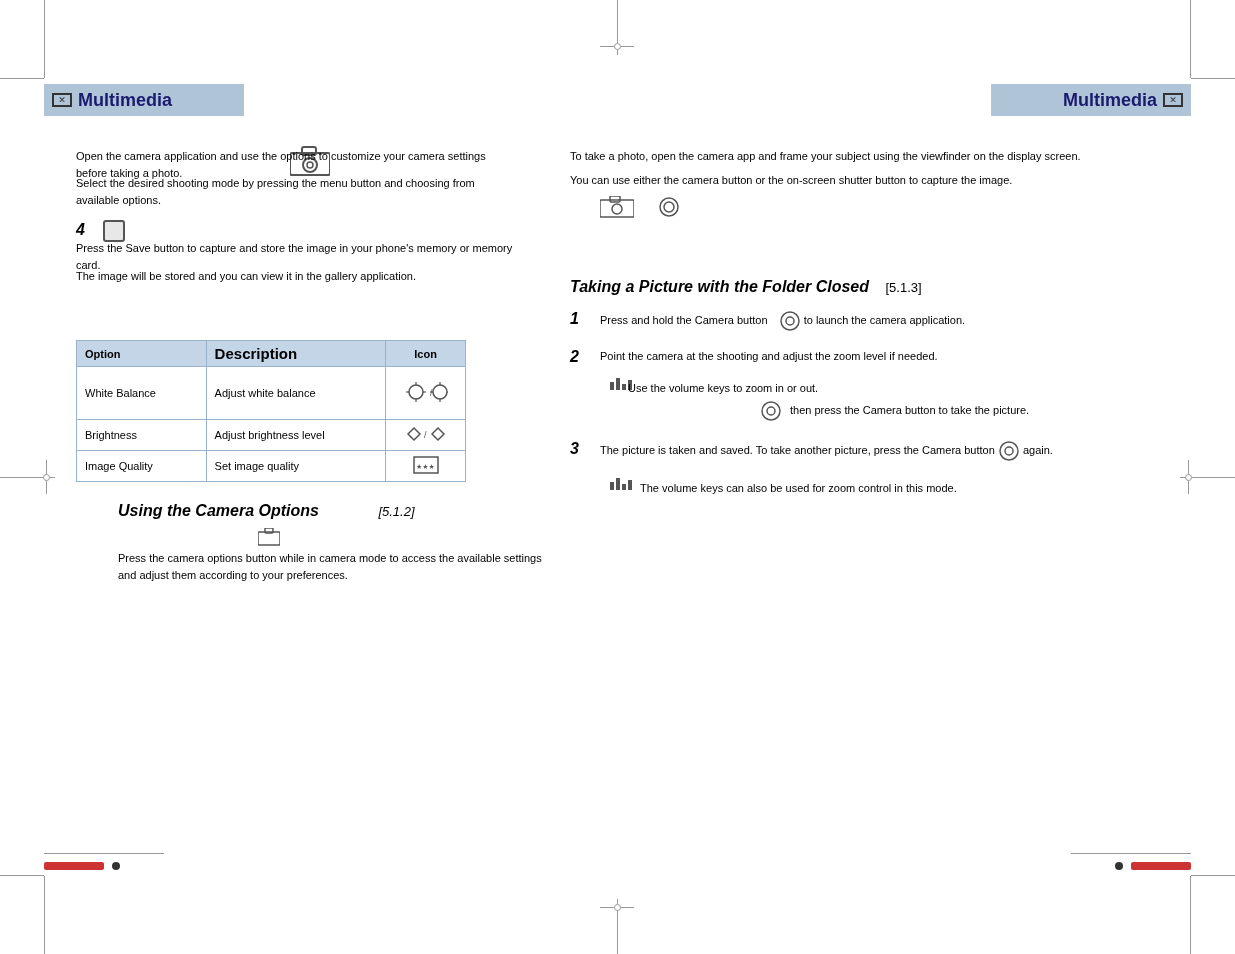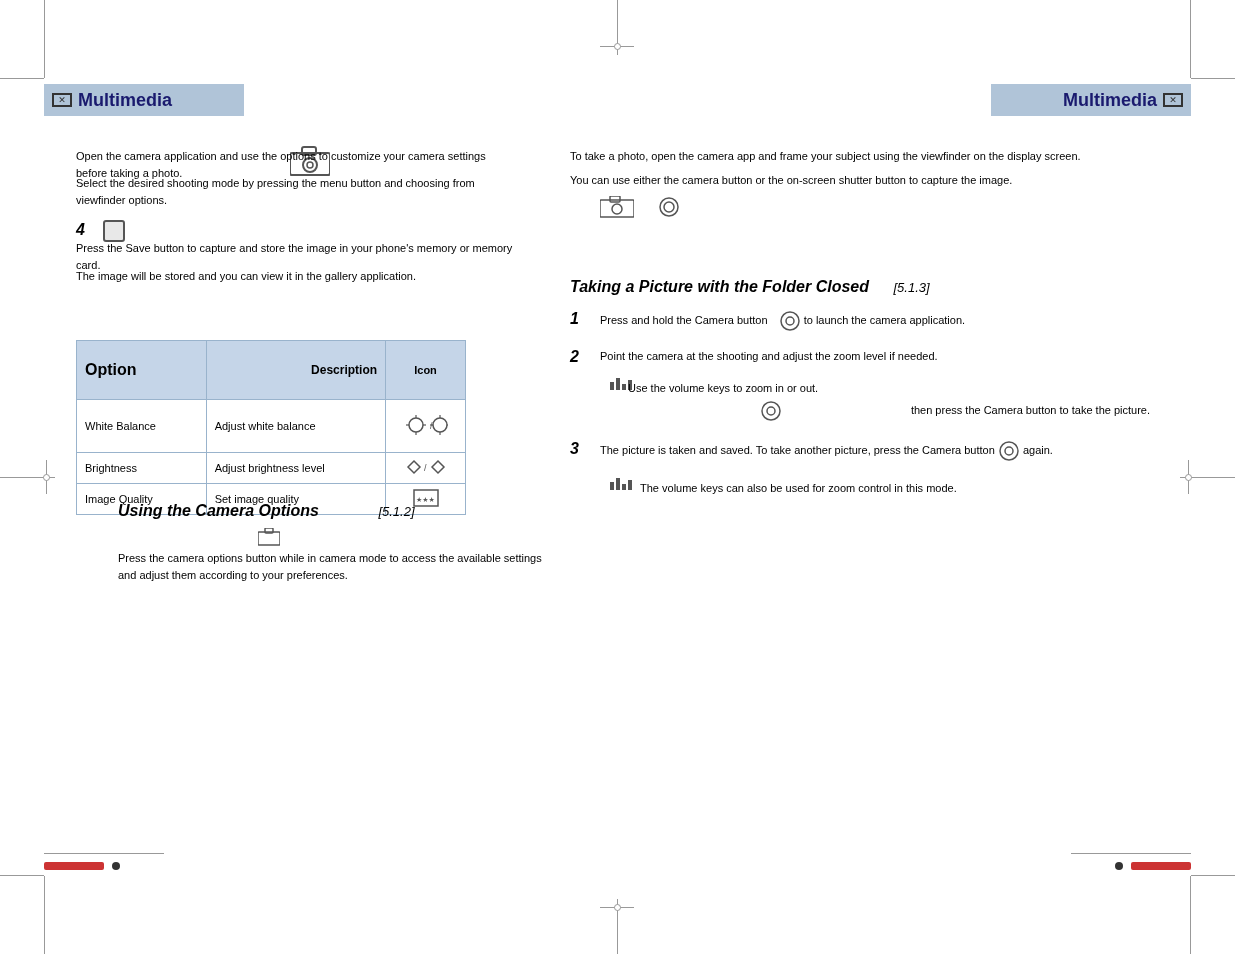--- a/index.html
+++ b/index.html
@@ -231,35 +231,35 @@
 <div style="position:absolute; left:76px; top:220px;">
   <span style="font-size:16px; font-style:italic; font-weight:bold;">4</span>
   &nbsp;&nbsp;
   <span style="display:inline-block; width:22px; height:22px; border:2px solid #555; border-radius:3px; vertical-align:middle; background:#e8e8e8;"></span>
 </div>
 
 <div class="text-block" style="left:76px; top:148px; font-size:11px; width:440px;">
   Open the camera application and use the options to customize your camera settings before taking a photo.
 </div>
 <div class="text-block" style="left:76px; top:175px; font-size:11px; width:440px;">
-  Select the desired shooting mode by pressing the menu button and choosing from viewfinder options.
+  Select the desired shooting mode by pressing the menu button and choosing from available options.
 </div>
 
 <div class="text-block" style="left:76px; top:240px; font-size:11px; width:440px;">
   Press the Save button to capture and store the image in your phone's memory or memory card.
 </div>
 <div class="text-block" style="left:76px; top:268px; font-size:11px; width:440px;">
   The image will be stored and you can view it in the gallery application.
 </div>
 
 <table class="options-table" style="position:absolute; left:76px; top:340px; width:390px; border-collapse:collapse;">
   <thead>
     <tr>
-      <th style="border:1px solid #99b3cc; padding:20px 8px; background:#c5d5e8; font-size:16px; text-align:left; width:130px;">Option</th>
-      <th style="border:1px solid #99b3cc; padding:4px 8px; background:#c5d5e8; font-size:12px; text-align:right; width:180px;">Description</th>
+      <th style="border:1px solid #99b3cc; padding:4px 8px; background:#c5d5e8; font-size:11px; text-align:left; width:130px;">Option</th>
+      <th style="border:1px solid #99b3cc; padding:4px 8px; background:#c5d5e8; font-size:15px; text-align:left; width:180px;">Description</th>
       <th style="border:1px solid #99b3cc; padding:4px 8px; background:#c5d5e8; font-size:11px; text-align:center; width:80px;">Icon</th>
     </tr>
   </thead>
   <tbody>
     <tr>
       <td style="border:1px solid #99b3cc; padding:4px 8px; font-size:11px;">White Balance</td>
       <td style="border:1px solid #99b3cc; padding:20px 8px; font-size:11px;">Adjust white balance</td>
       <td style="border:1px solid #99b3cc; padding:4px 8px; text-align:center;">
         <svg width="44" height="20" viewBox="0 0 44 20">
           <circle cx="12" cy="10" r="7" fill="none" stroke="#555" stroke-width="1.5"></circle>
@@ -335,21 +335,21 @@
 <div class="text-block" style="left:570px; top:148px; width:580px;">
   To take a photo, open the camera app and frame your subject using the viewfinder on the display screen.
 </div>
 
 <div class="text-block" style="left:570px; top:172px; width:580px;">
   You can use either the camera button or the on-screen shutter button to capture the image.
 </div>
 
 <div style="position:absolute; left:570px; top:278px;">
   <span style="font-size:16px; font-style:italic; font-weight:bold;">Taking a Picture with the Folder Closed</span>
-  <span style="font-size:13px; font-style:italic; margin-left:20px;">[5.1.3]</span>
+  <span style="font-size:13px; margin-left:12px;">[5.1.3]</span>
 </div>
 
 <div style="position:absolute; left:570px; top:310px;">
   <span style="font-size:16px; font-style:italic; font-weight:bold;">1</span>
 </div>
 <div class="text-block" style="left:600px; top:310px; width:550px;">
   Press and hold the Camera button
   <span style="margin-left:8px; display:inline-block; vertical-align:middle;">
     <svg width="22" height="22" viewBox="0 0 22 22" style="vertical-align:middle;">
       <circle cx="11" cy="11" r="9" fill="none" stroke="#555" stroke-width="1.5"></circle>
@@ -374,21 +374,21 @@
 <div class="text-block" style="left:628px; top:380px; width:480px;">
   Use the volume keys to zoom in or out.
 </div>
 
 <div style="position:absolute; left:760px; top:400px;">
   <svg width="22" height="22" viewBox="0 0 22 22">
     <circle cx="11" cy="11" r="9" fill="none" stroke="#555" stroke-width="1.5"></circle>
     <circle cx="11" cy="11" r="4" fill="none" stroke="#555" stroke-width="1.5"></circle>
   </svg>
 </div>
-<div class="text-block" style="left:790px; top:402px; width:360px;text-align:right;">
+<div class="text-block" style="left:790px; top:402px; width:360px;">
   then press the Camera button to take the picture.
 </div>
 
 <div style="position:absolute; left:570px; top:440px;">
   <span style="font-size:16px; font-style:italic; font-weight:bold;">3</span>
 </div>
 <div class="text-block" style="left:600px; top:440px; width:550px;">
   The picture is taken and saved. To take another picture, press the Camera button
   <span style="display:inline-block; vertical-align:middle;">
     <svg width="22" height="22" viewBox="0 0 22 22" style="vertical-align:middle;">

